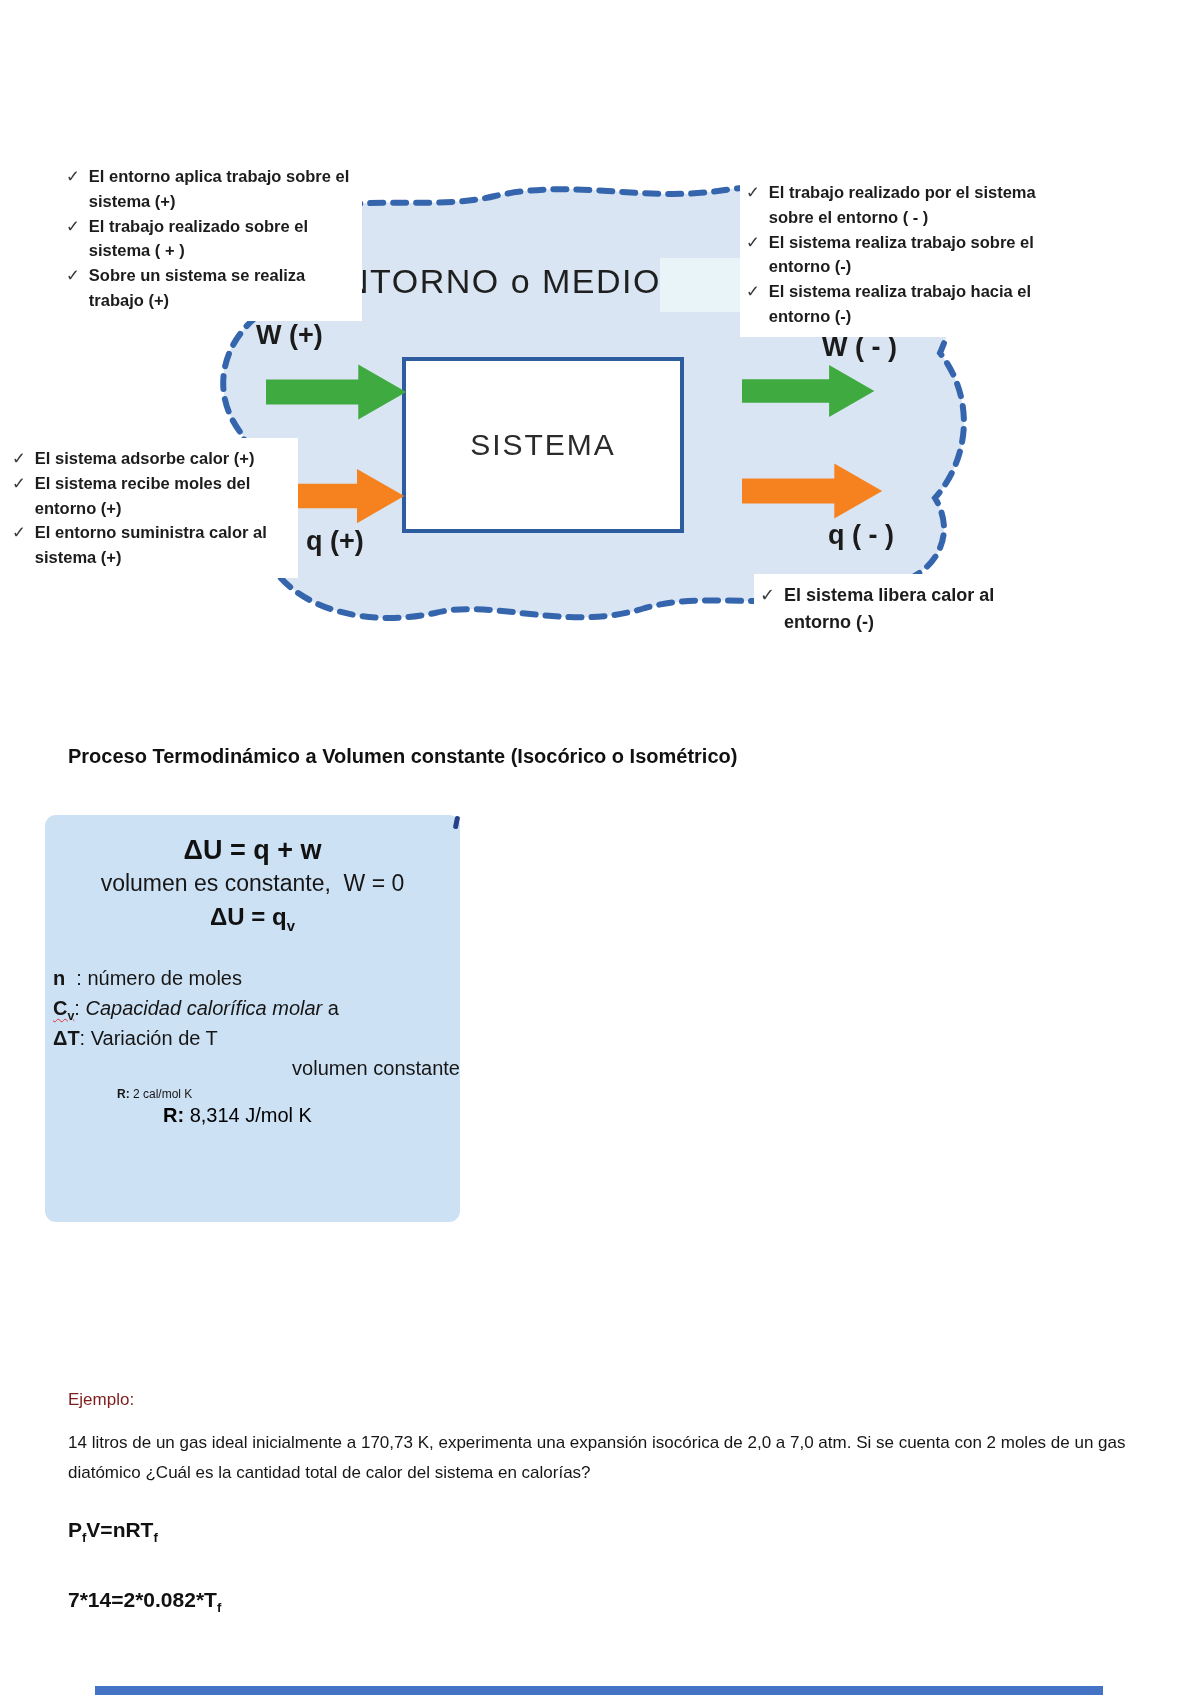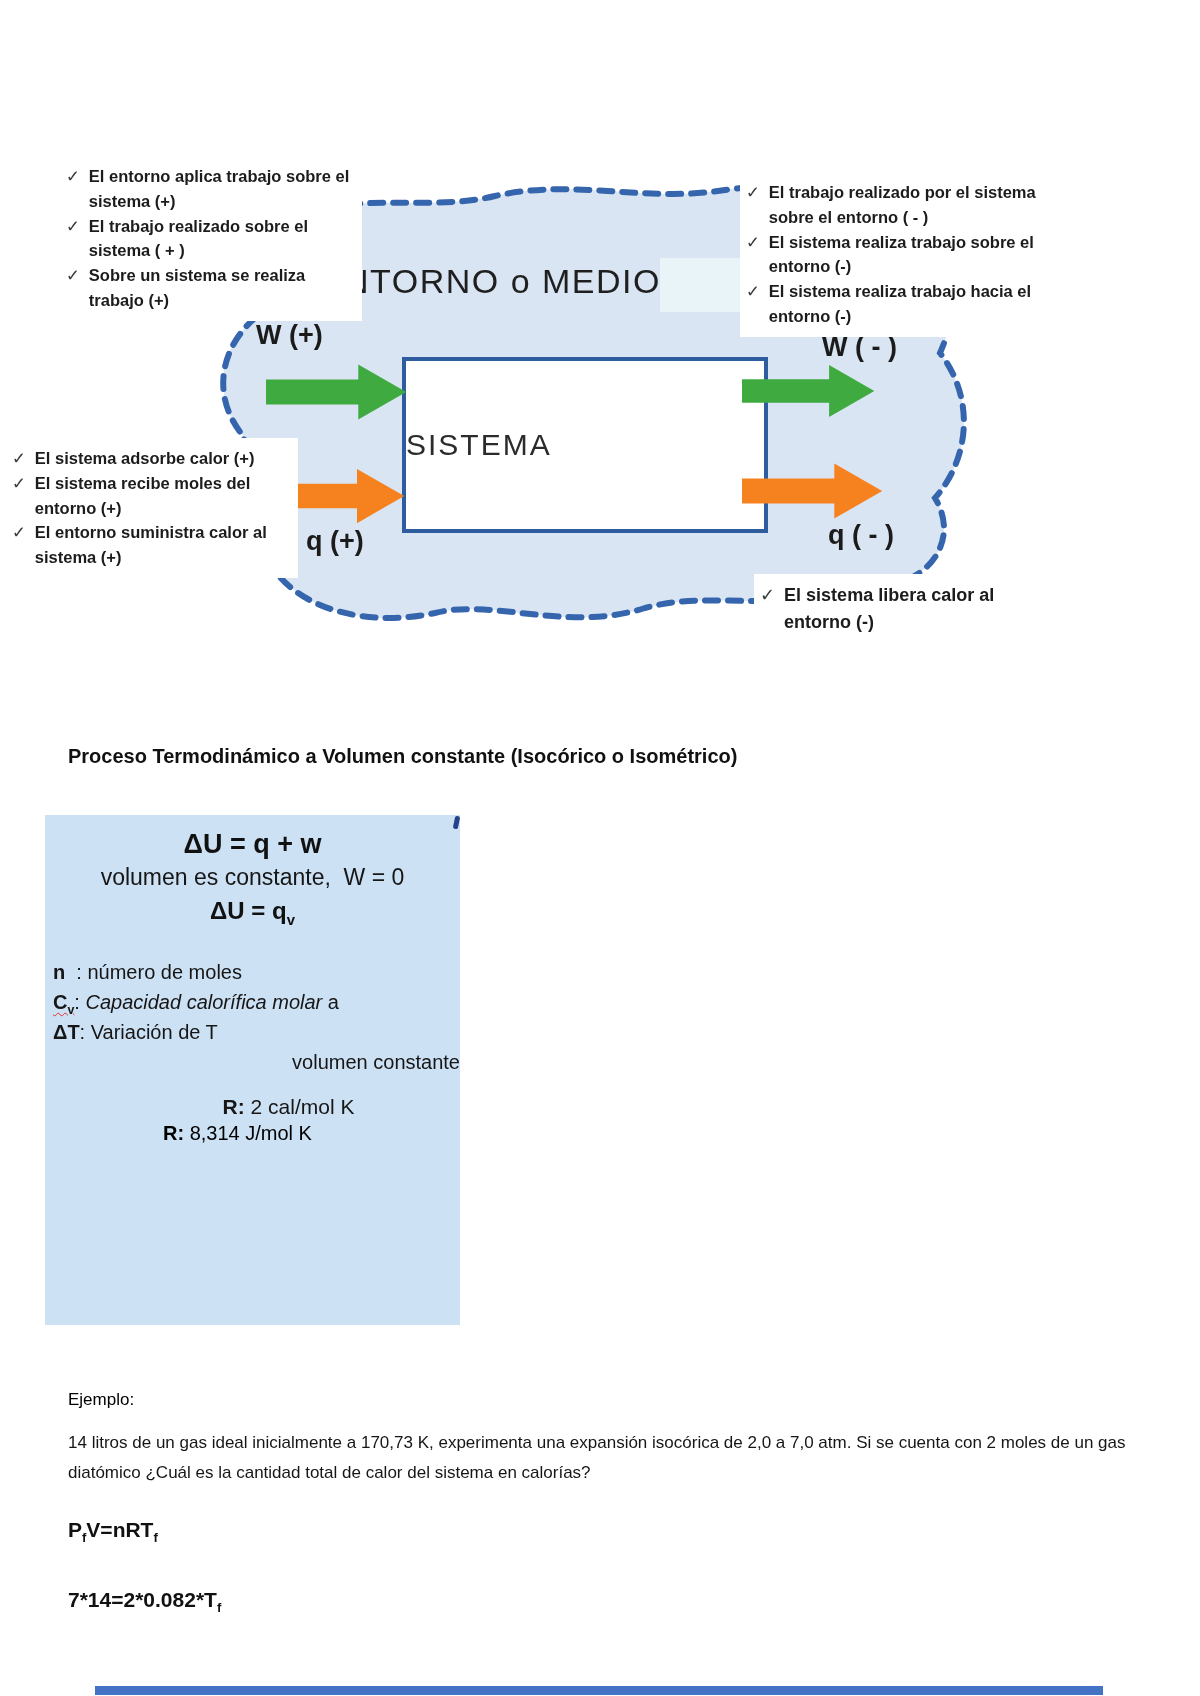--- a/index.html
+++ b/index.html
@@ -17,59 +17,59 @@
 
   
   .cloud-wrap{left:195px;top:168px;width:790px;height:465px;}
   .cloud-wrap svg{display:block;}
 
   
   .surround-label{left:344px;top:262px;font-size:34px;letter-spacing:1.5px;font-weight:500;color:#1f1f1f;}
   .cyan-patch{left:660px;top:258px;width:82px;height:54px;background:#e9f4f9;}
 
   .system-box{
-    left:402px;top:357px;width:366px;height:176px;background:#ffffff;
+    left:402px;top:357px;width:282px;height:176px;background:#ffffff;
     border:4px solid var(--system_border,#2d5d9f);box-sizing:border-box;
-    display:flex;align-items:center;
+    display:flex;align-items:center;justify-content:center;
     font-size:30px;letter-spacing:2px;font-weight:500;color:#2b2b2b;
   }
 
   .arrow{display:block;}
   .arrow-green{color:var(--green_arrow,#3faa3f);}
   .arrow-orange{color:var(--orange_arrow,#f5821f);}
 
   .flow-label{font-size:27px;font-weight:700;color:#1b1b1b;}
 
   
   .overlay{background:#ffffff;padding:8px 6px;box-sizing:border-box;}
   .checklist{list-style:none;margin:0;padding:0;font-size:16.5px;font-weight:600;line-height:1.5;color:#1c1c1c;}
   .checklist li{display:flex;gap:9px;align-items:flex-start;}
   .check{flex:0 0 auto;color:#3a3a3a;}
   .br-list{font-size:18px;}
   .br-list .ct{max-width:224px;display:inline-block;}
 
   
   .bluebox{
-    left:45px;top:815px;width:415px;height:510px;background:var(--box_fill,#cde1f4);
-    box-sizing:border-box;padding-top:14px;overflow:hidden;font-color:#111;
+    left:45px;top:815px;width:415px;height:407px;background:var(--box_fill,#cde1f4);
+    box-sizing:border-box;padding-top:20px;overflow:hidden;font-color:#111;border-radius:11px;
   }
   .bb-l1{font-size:27px;font-weight:700;text-align:center;color:#111;}
   .bb-l2{margin-top:24px;font-size:23px;text-align:center;color:#161616;}
   .bb-l3{margin-top:4px;font-size:23px;text-align:center;color:#161616;}
   .bb-l4{margin-top:6px;font-size:24px;font-weight:700;text-align:center;color:#111;}
   .bb-l5{margin-top:22px;font-size:24px;font-weight:700;text-align:center;padding-left:40px;color:#111;}
   .bb-defs{margin-top:32px;font-size:20px;line-height:1.5;padding-left:8px;color:#161616;}
   .bb-indent{padding-left:40px;text-align:right;}
-  .bb-r1{margin-top:18px;font-size:21px;padding-left:72px;color:#161616;text-align:center;}
+  .bb-r1{margin-top:4px;font-size:12px;padding-left:72px;color:#161616;}
   .bb-r2{margin-top:3px;font-size:20px;padding-left:118px;color:#000000;}
   .sq{text-decoration-line:underline;text-decoration-style:wavy;text-decoration-color:var(--squiggle_red,#e03131);text-decoration-thickness:1px;text-underline-offset:3px;}
   .ink{left:454px;top:816px;width:5px;height:13px;background:#26408a;transform:rotate(12deg);border-radius:2px;}
 
   
-  .ejemplo-label{left:68px;top:1390px;font-size:17px;color:#000000;}
+  .ejemplo-label{left:68px;top:1390px;font-size:17px;color:#7f1d1d;}
   .ejemplo-text{left:68px;top:1428px;width:1080px;font-size:17px;line-height:1.75;color:#161616;}
   .ex-eq{font-size:21px;font-weight:700;color:#111;}
   .eq1{left:68px;top:1518px;}
   .eq2{left:68px;top:1588px;}
 
   .bottom-bar{left:95px;top:1686px;width:1008px;height:9px;background:var(--strip_blue,#4472c4);}
 </style>
 </head>
 <body>
 

